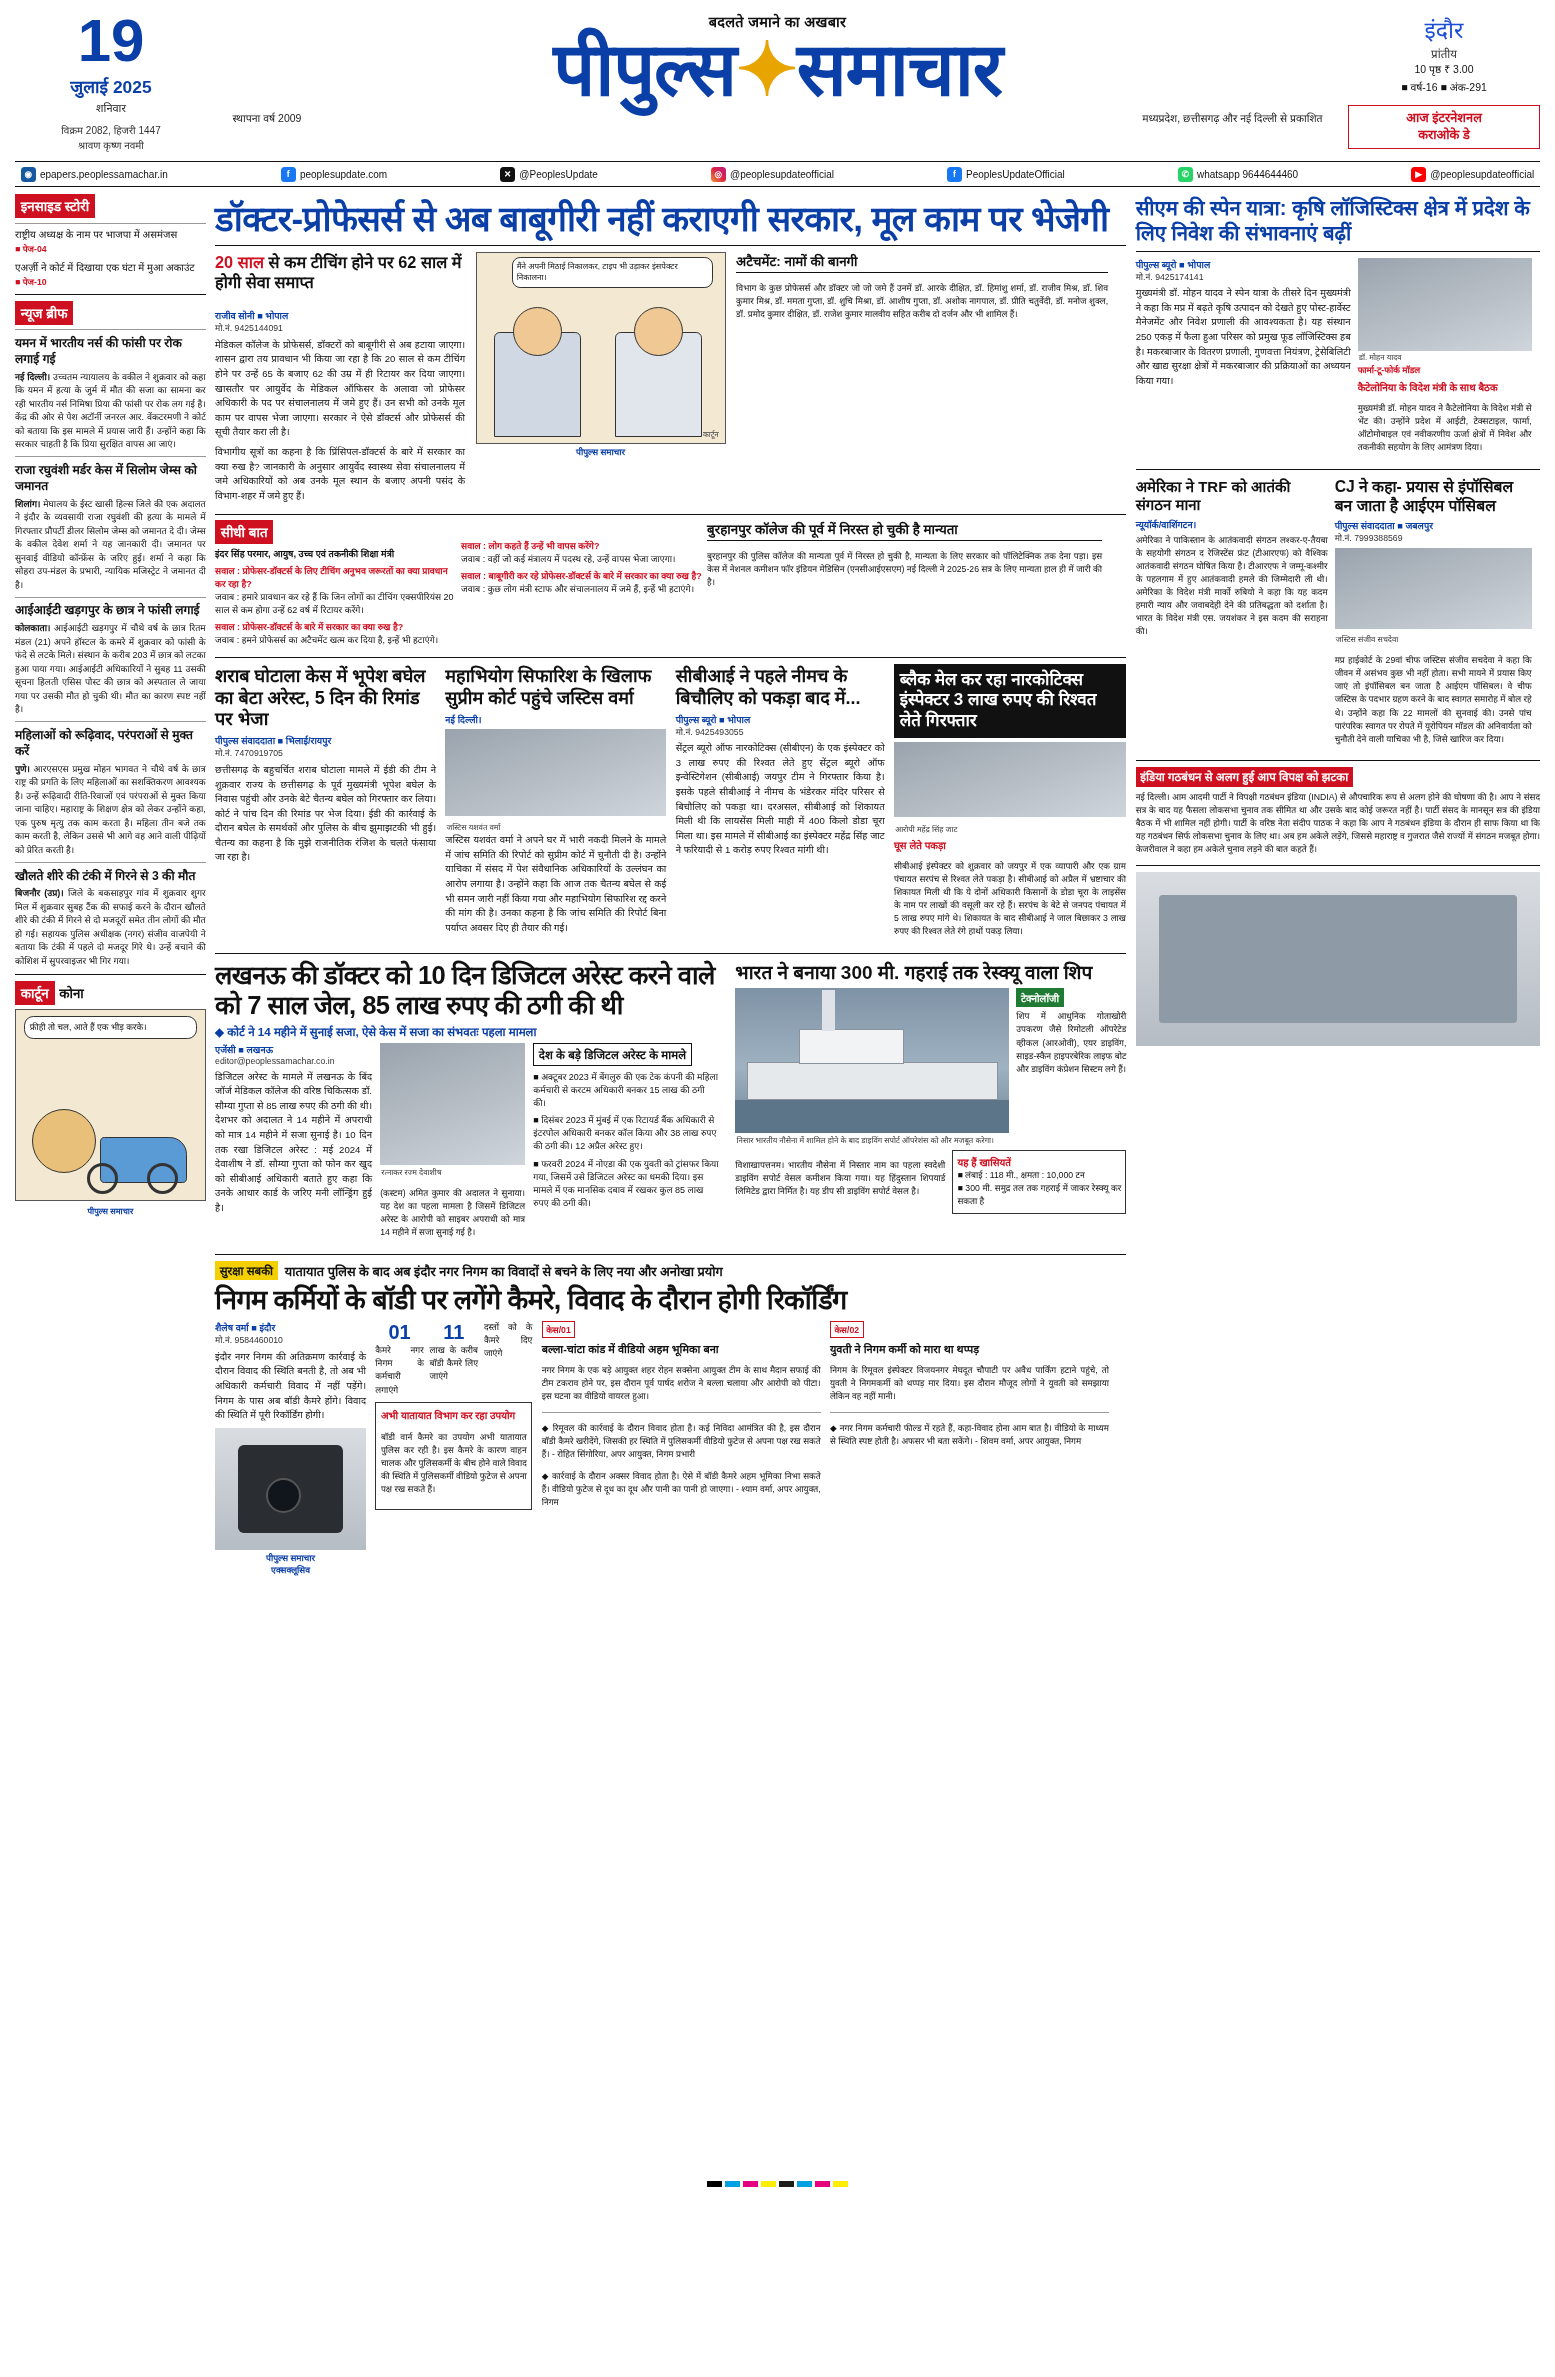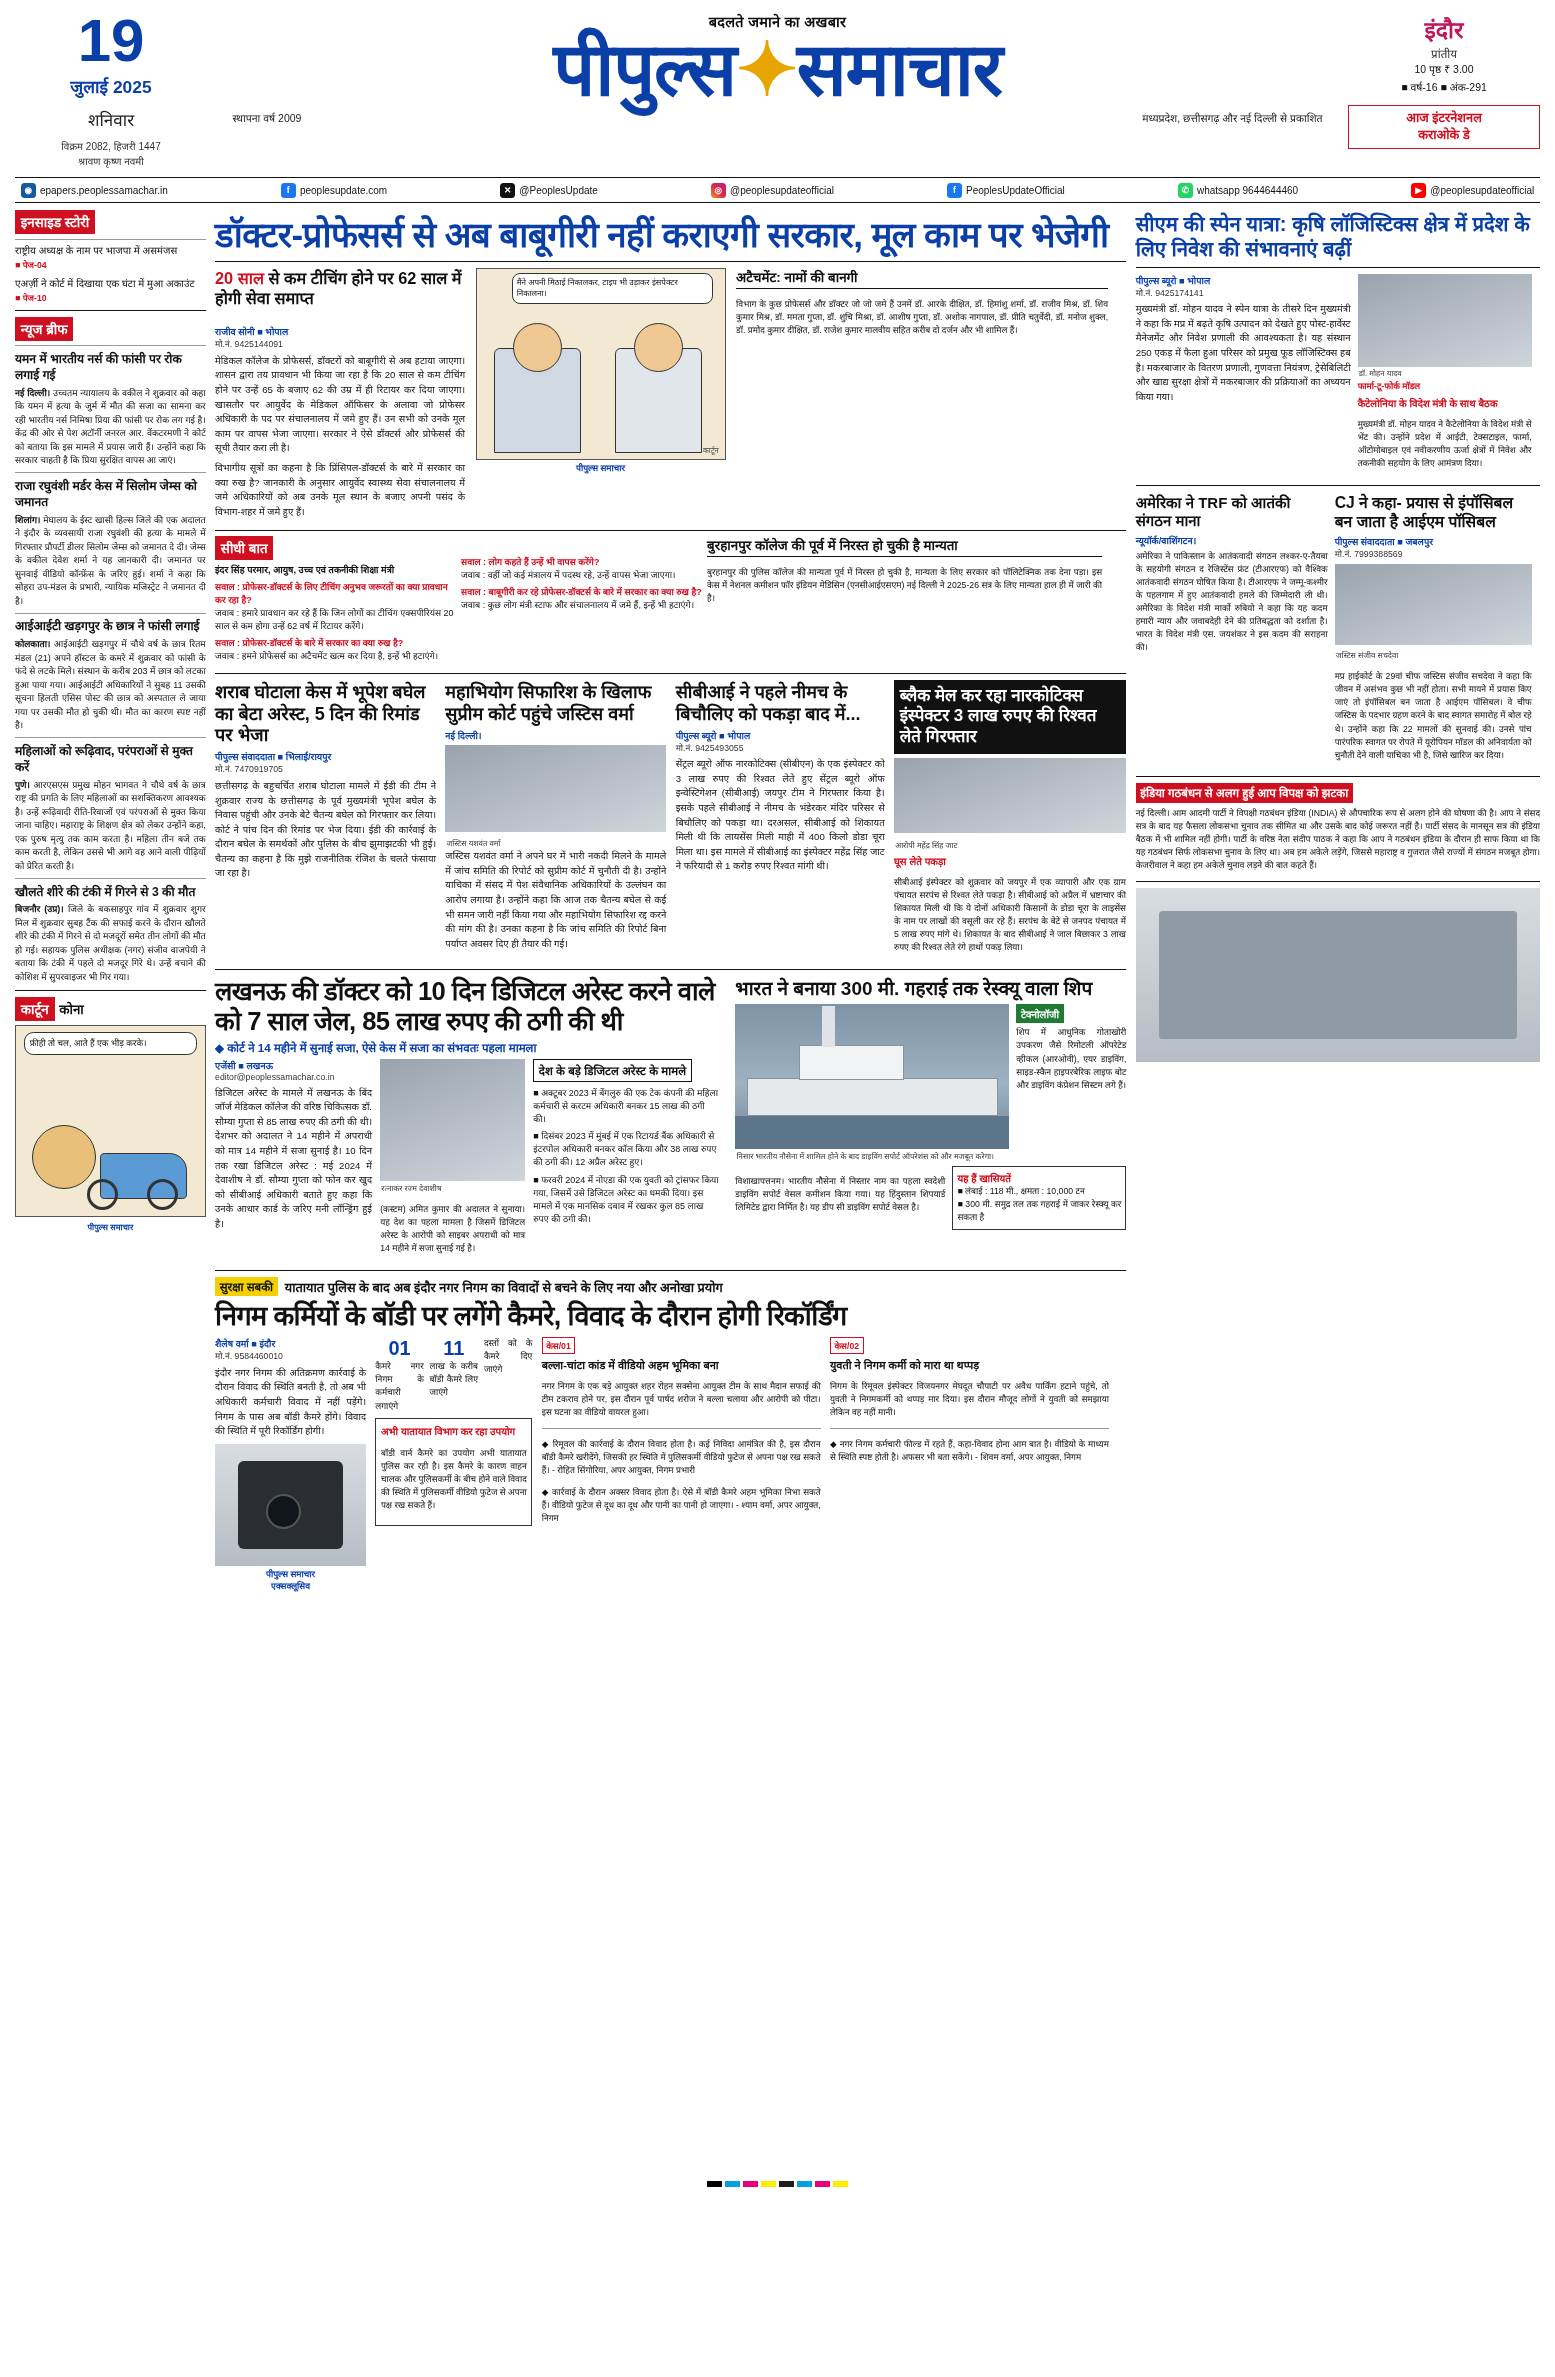--- a/index.html
+++ b/index.html
@@ -11,29 +11,29 @@
     color:#111;
     -webkit-font-smoothing: antialiased;
   }
   .page { width:1555px; height:2190px; position:relative; padding: 10.5px 15px; }
 
   
   .masthead { display:flex; align-items:flex-start; gap:8.1px; border-bottom:none; padding-bottom:2.3px; }
   .mh-left { width: 192px; text-align:center; padding-top:3.5px; }
   .mh-date-num { font-size: 60px; font-weight:700; color:#0b3fa8; line-height:.9; font-family:"Liberation Sans", sans-serif; }
   .mh-month { font-size: 17.4px; color:#0b3fa8; font-weight:700; margin-top:5.8px; }
-  .mh-day { font-size: 17px; color:#222; margin-top:10px; }
+  .mh-day { font-size: 11px; color:#222; margin-top:2px; }
   .mh-vikram { font-size: 10px; color:#333; margin-top:8.1px; line-height:1.5; }
   .mh-center { flex:1; text-align:center; }
   .mh-tag { font-size: 14.5px; font-weight:700; color:#111; letter-spacing:0.3px; margin-bottom:1.2px; }
   .mh-title { font-size: 74px; font-weight:700; color:#0b3fa8; line-height:1.02; letter-spacing:-1.2px; position:relative; }
   .mh-title .lamp { color:#e8a400; }
   .mh-sub { display:flex; justify-content:space-between; font-size:10.5px; color:#222; margin-top:3.5px; padding:0 17.4px;}
   .mh-right { width: 192px; text-align:center; padding-top:2.3px; }
-  .mh-city { font-size: 23px; font-weight:700; color:#be185d; }
+  .mh-city { font-size: 23px; font-weight:400; color:#1d4ed8; }
   .mh-city2 { font-size: 11.6px; color:#333; margin-top:1.2px;}
   .mh-meta { font-size:10.5px; color:#111; line-height:1.7; }
   .mh-redbox { margin-top:8.1px; border:1.2px solid #cf1020; color:#cf1020; font-size:12.8px; font-weight:700; padding:4.6px 2.3px; line-height:1.3;}
 
   
   .socialbar { margin-top:5.8px; border-top:1.7px solid #111; border-bottom:1.7px solid #111; padding:4.6px 5.8px; display:flex; align-items:center; gap:15px; font-size:10px; color:#111; flex-wrap:nowrap; justify-content:space-between;}
   .sb-item { display:flex; align-items:center; gap:4.1px; white-space:nowrap; }
   .sb-ic { width:15px; height:15px; border-radius:3.5px; display:inline-block; color:#fff; font-size:8.7px; line-height:15px; text-align:center; font-weight:700;}
   .ic-blue{background:#1658a0}.ic-fb{background:#1877f2}.ic-x{background:#111}.ic-ig{background:linear-gradient(45deg,#f09433,#dc2743,#bc1888)}.ic-fb2{background:#1877f2}.ic-wa{background:#25d366}.ic-yt{background:#ff0000}
 

